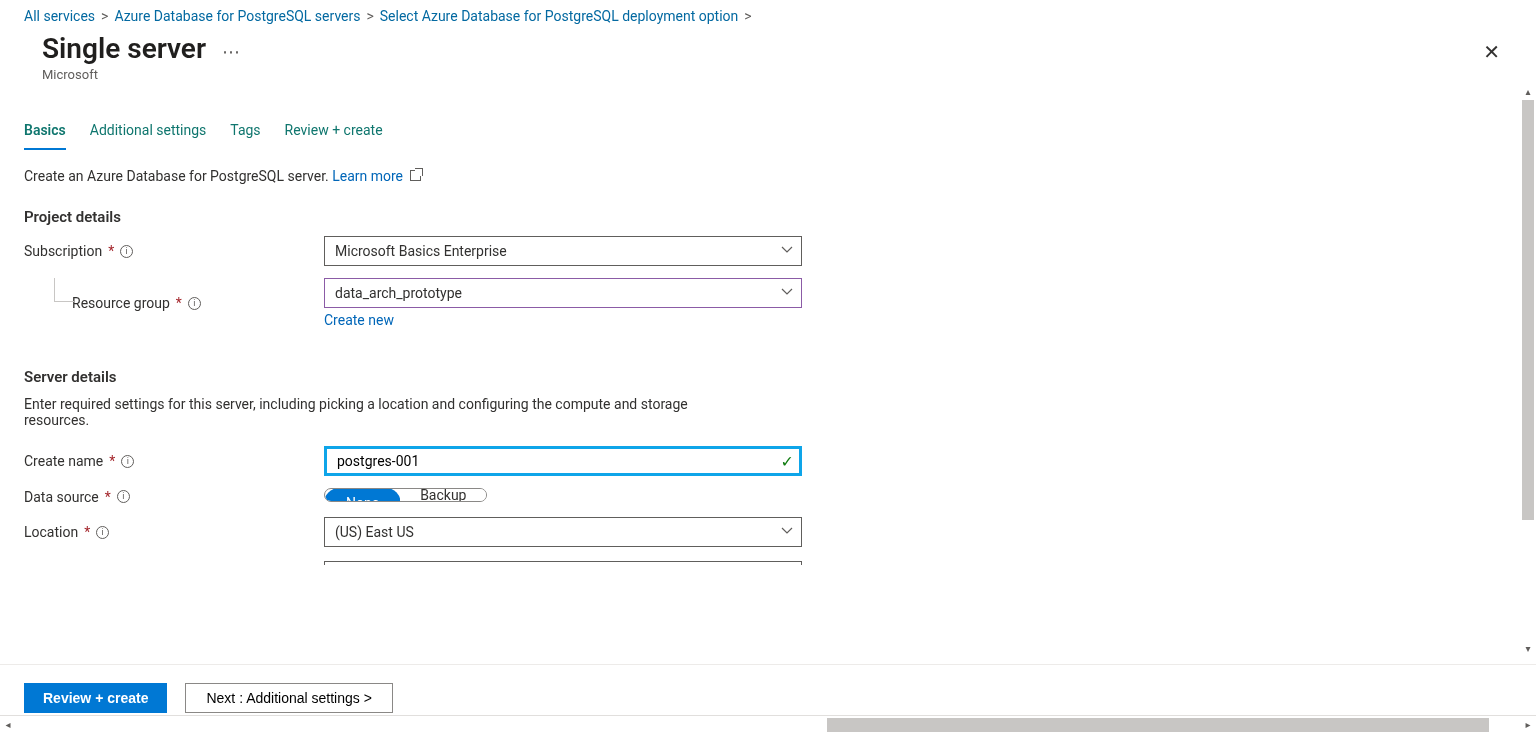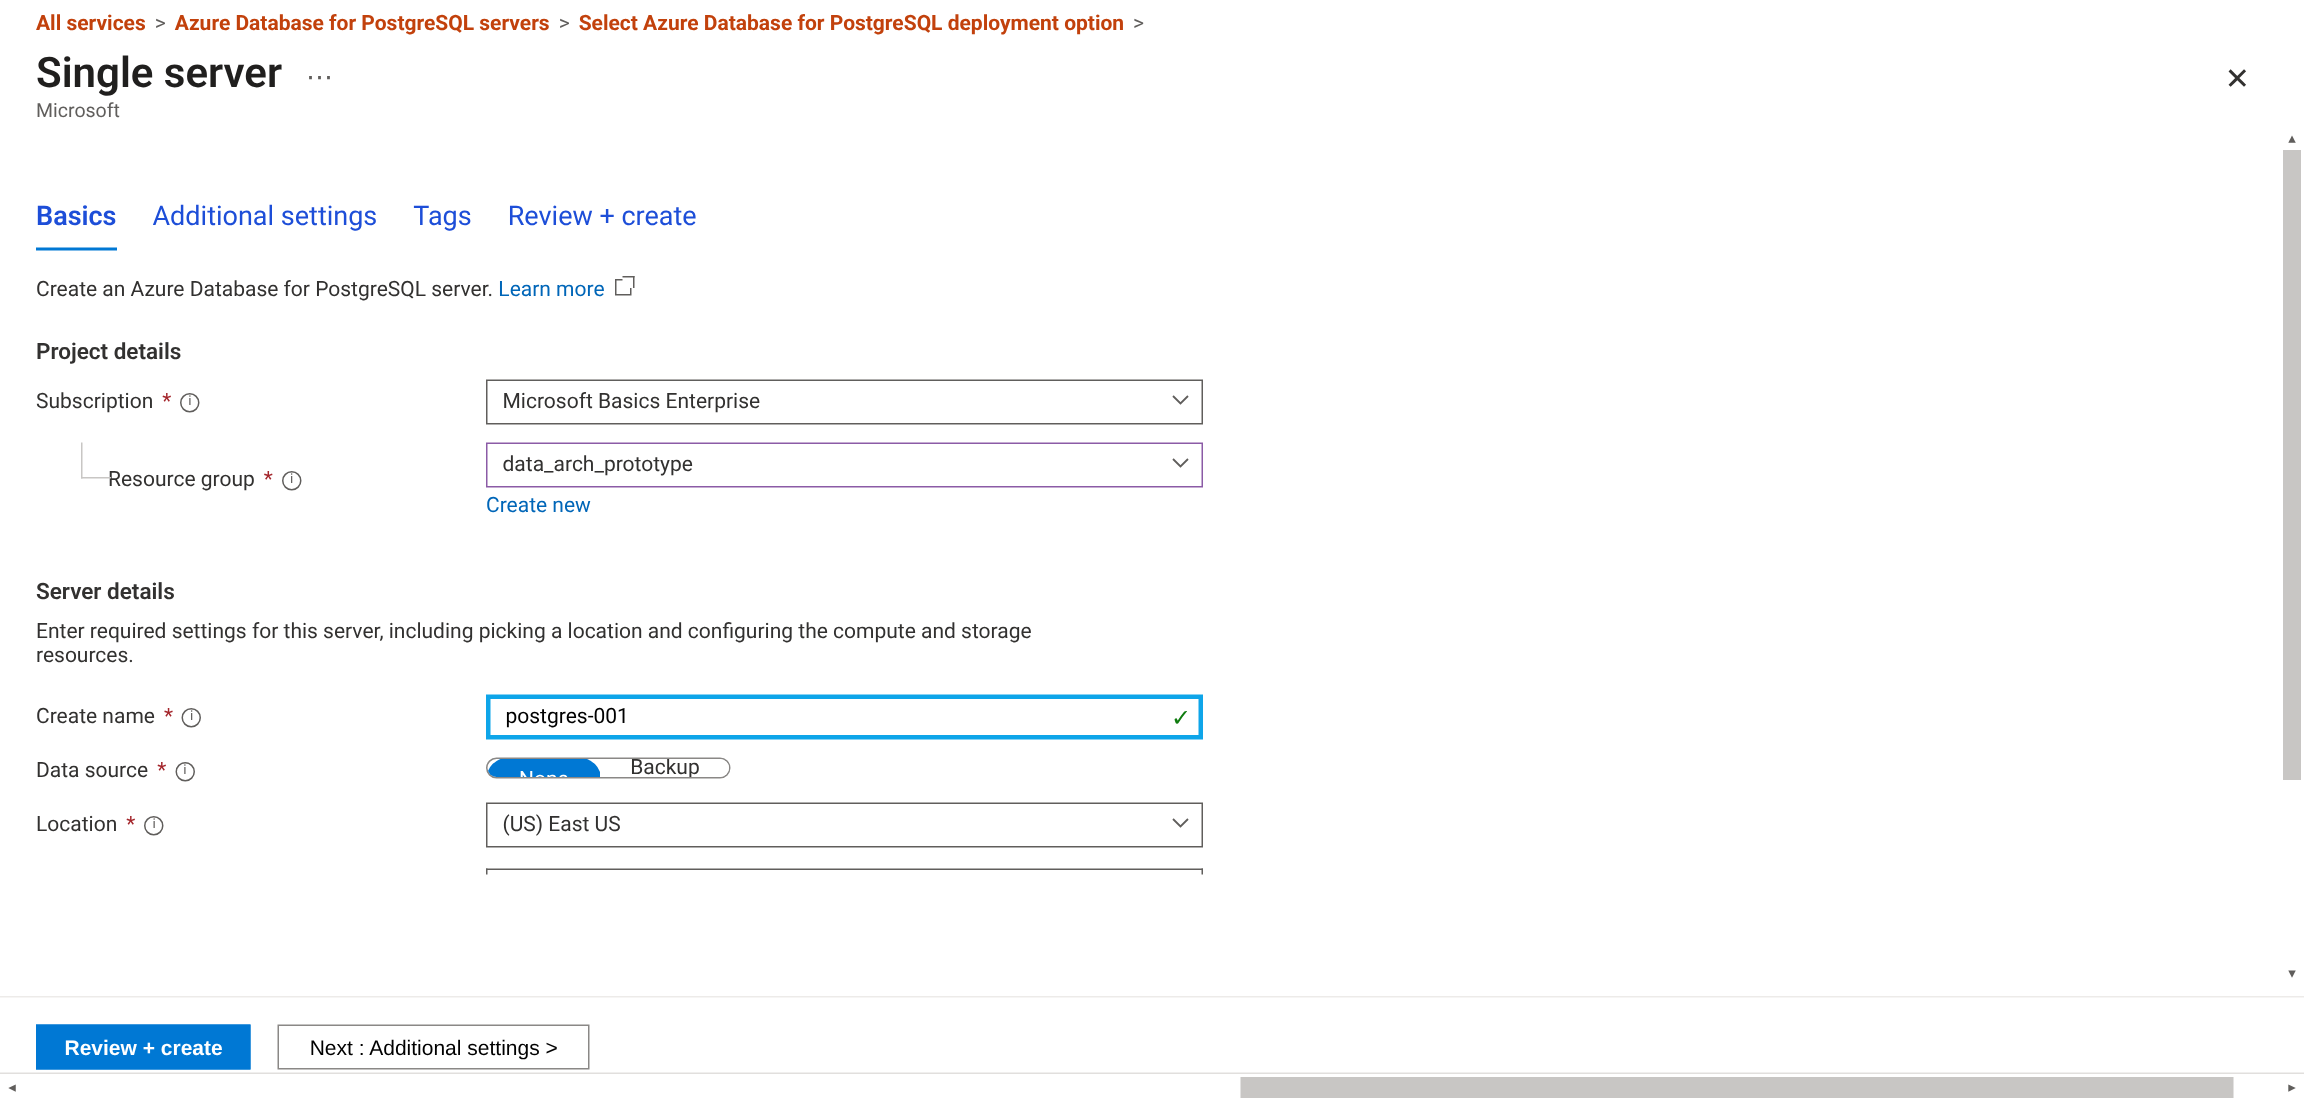--- a/index.html
+++ b/index.html
@@ -10,42 +10,42 @@
     background: #fff;
     width: 1536px;
     height: 733px;
     overflow: hidden;
     position: relative;
   }
 
   
   .breadcrumb { padding: 8px 24px 4px 24px; font-size: 14px; display:flex; align-items:center; gap:6px;}
   .breadcrumb .sep { color:#605e5c; }
-  .breadcrumb .crumb { color:#c2410c; cursor:pointer;font-weight:bold; }
-
-  
-  .header { padding: 4px 24px 0 24px; display:flex; align-items:flex-start;}
+  .breadcrumb .crumb { color:#0369a1; cursor:pointer; }
+
+  
+  .header { padding: 4px 24px 0 24px; display:flex; align-items:flex-start;margin-left:18px;}
   .title-block { flex:1; }
   .title-row { display:flex; align-items:center; gap:16px;}
   .page-title { font-size: 28px; font-weight:600; color:#201f1e;}
   .dots { color:#605e5c; font-size:18px; letter-spacing:1px; cursor:pointer; line-height:1; margin-top:6px;}
   .subtitle { font-size:13px; color:#605e5c; margin-top:2px;}
   .close-x { font-size:20px; color:#323130; cursor:pointer; padding:8px 12px;}
 
   
   .scroll-area {
     position:absolute;
     top:100px; left:0; right:14px; bottom:90px;
     overflow-y:auto;
     padding: 0 24px;
   }
 
   
   .tabs { display:flex; gap:24px; border-bottom:0; margin-top:16px;}
-  .tab { padding:6px 0 10px 0; color:#1d4ed8; cursor:pointer; font-size:18px;margin-top:12px;}
+  .tab { padding:6px 0 10px 0; color:#0f766e; cursor:pointer; font-size:14px;}
   .tab.active { font-weight:600; border-bottom:2px solid #0078d4; }
 
   .intro { margin:18px 0 24px 0; font-size:14px;}
   .intro .learn { color:#0066b8; cursor:pointer;}
   .ext-icon { display:inline-block; width:11px; height:11px; border:1px solid #605e5c; position:relative; margin-left:3px; vertical-align:baseline;}
   .ext-icon::after { content:""; position:absolute; top:-3px; right:-3px; width:7px; height:7px; border-top:1px solid #605e5c; border-right:1px solid #605e5c; background:#fff;}
 
   .section-heading { font-weight:600; font-size:15px; margin-bottom:10px; color:#323130;}
   .section-desc { font-size:14px; color:#323130; margin-bottom:18px; max-width:720px;}
 

